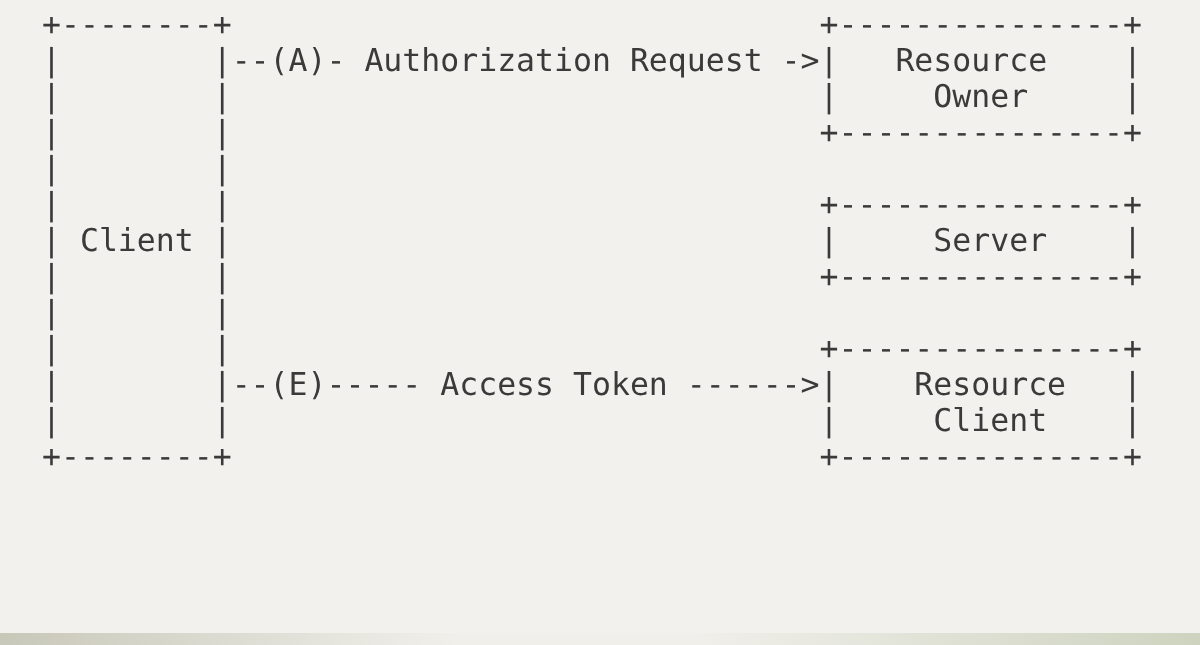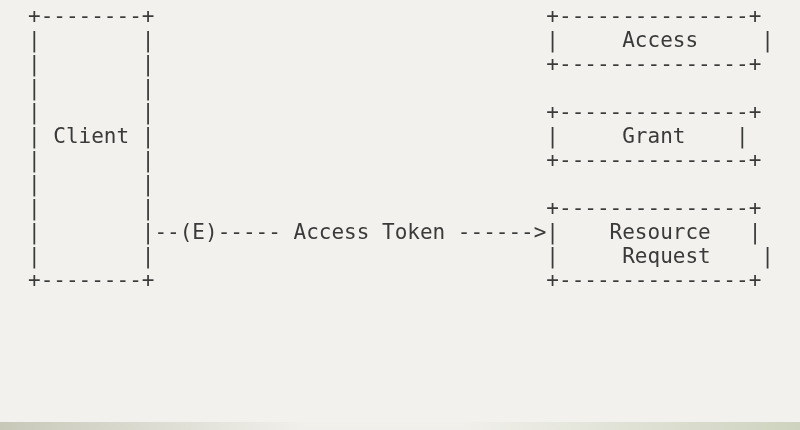--- a/index.html
+++ b/index.html
@@ -34,30 +34,31 @@
       rgba(235, 234, 228, 0.25) 38%,
       rgba(235, 234, 228, 0.25) 58%,
       var(--bottom-edge-right, #ced3bf));
   }
 </style>
 </head>
 <body>
 
 <div class="ascii">
   <div class="ln">+--------+                               +---------------+</div>
-  <div class="ln">|        |                               |     Access     |</div>
+  <div class="ln">|        |--(A)- Authorization Request -&gt;|   Resource    |</div>
+  <div class="ln">|        |                               |     Owner     |</div>
   <div class="ln">|        |                               +---------------+</div>
   <div class="ln">|        |</div>
   <div class="ln">|        |                               +---------------+</div>
-  <div class="ln">| Client |                               |     Grant    |</div>
+  <div class="ln">| Client |                               |     Server    |</div>
   <div class="ln">|        |                               +---------------+</div>
   <div class="ln">|        |</div>
   <div class="ln">|        |                               +---------------+</div>
   <div class="ln">|        |--(E)----- Access Token ------&gt;|    Resource   |</div>
-  <div class="ln">|        |                               |     Request    |</div>
+  <div class="ln">|        |                               |     Client    |</div>
   <div class="ln">+--------+                               +---------------+</div>
 
   <div class="ov ov-client"></div>
   <div class="ov ov-ro"></div>
   <div class="ov ov-as"></div>
   <div class="ov ov-rs"></div>
   <div class="ov ov-flow ov-fa"></div>
   <div class="ov ov-flow ov-fb"></div>
   <div class="ov ov-flow ov-fc"></div>
   <div class="ov ov-flow ov-fd"></div>

